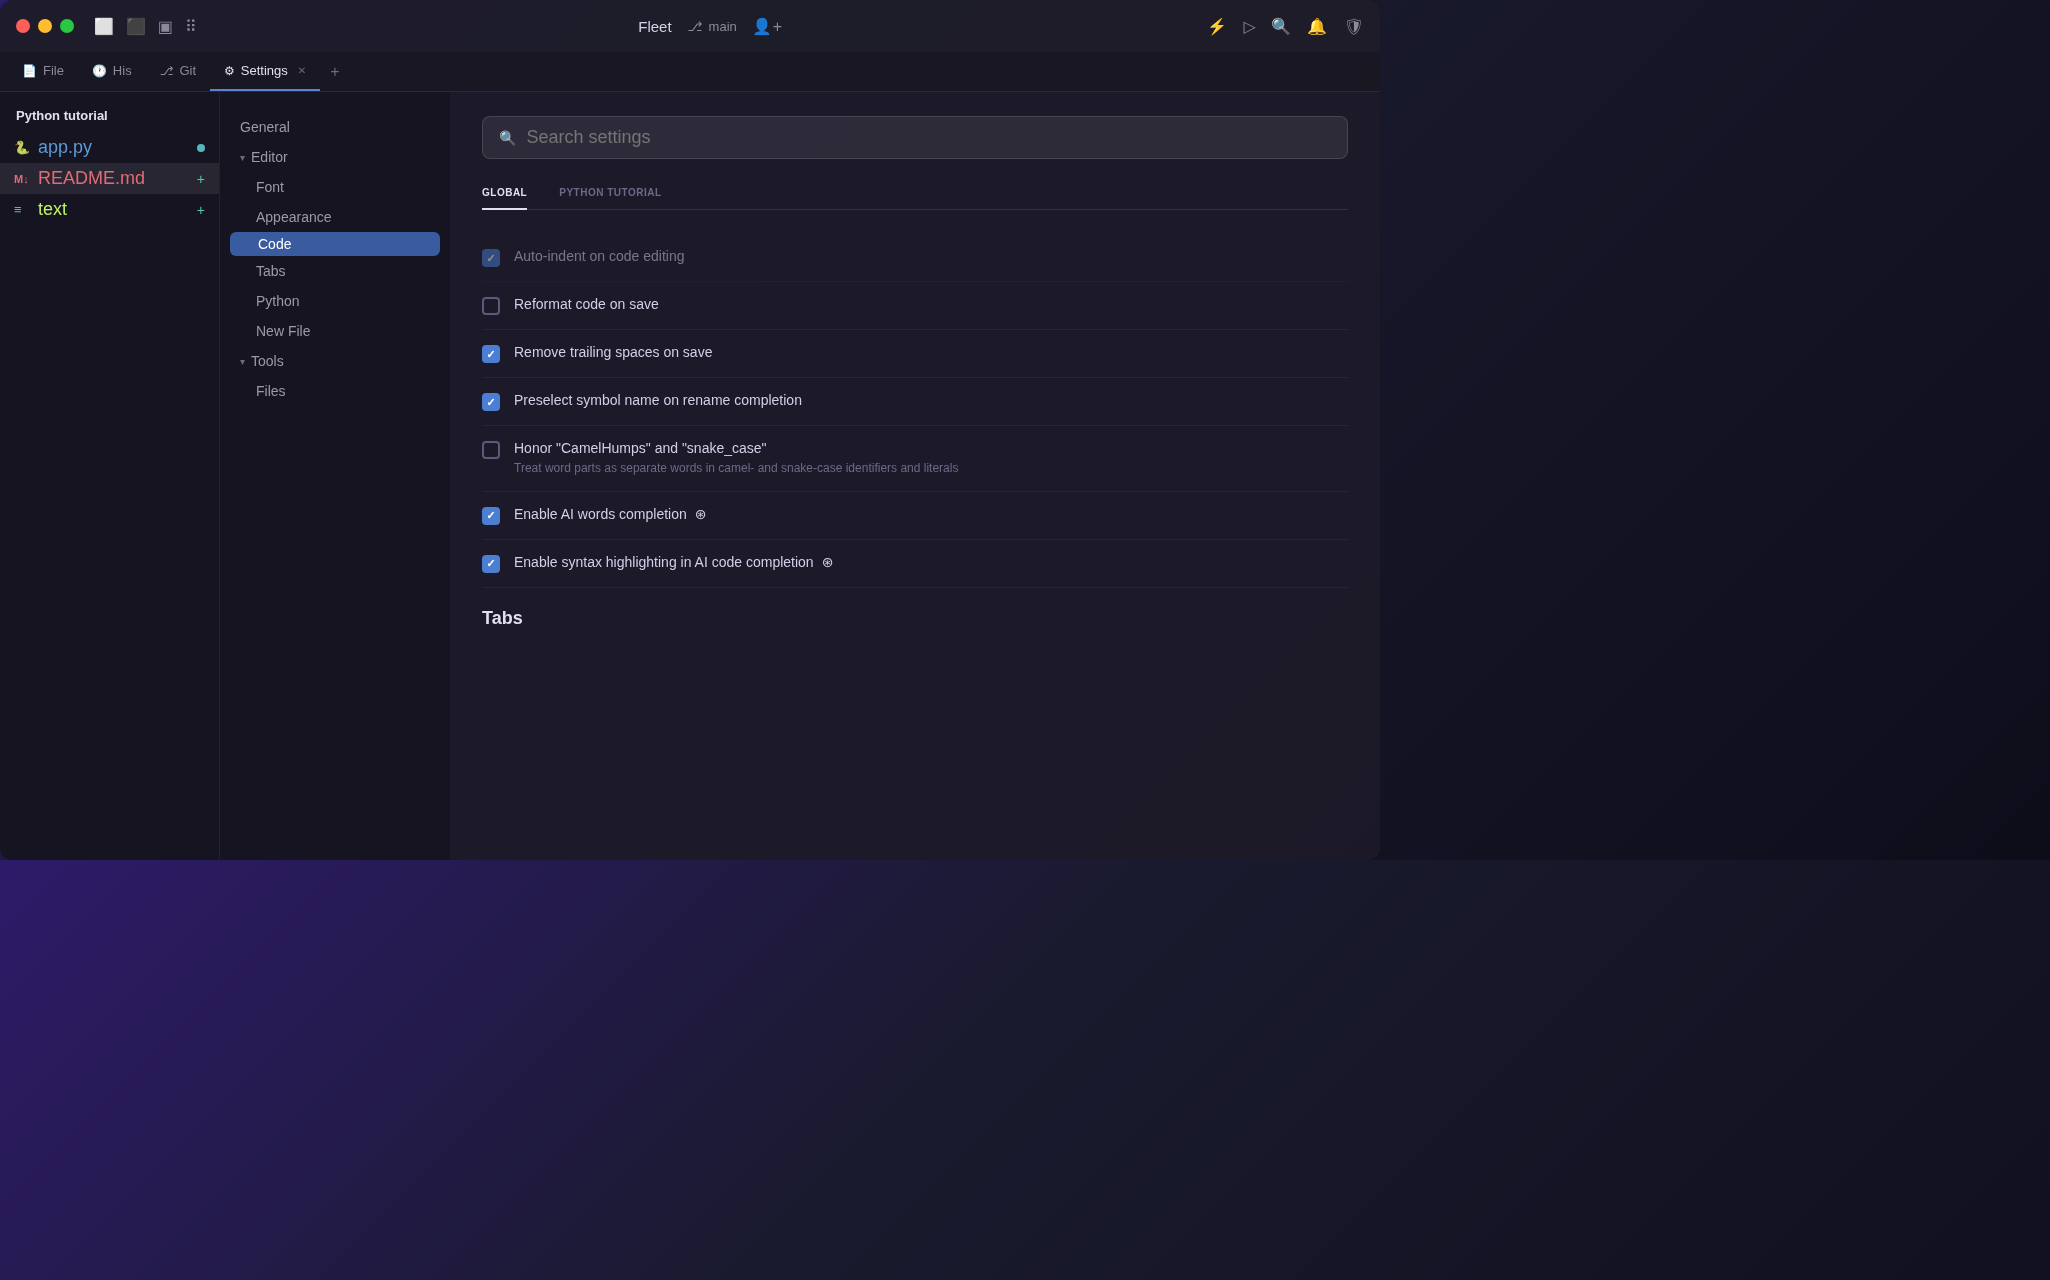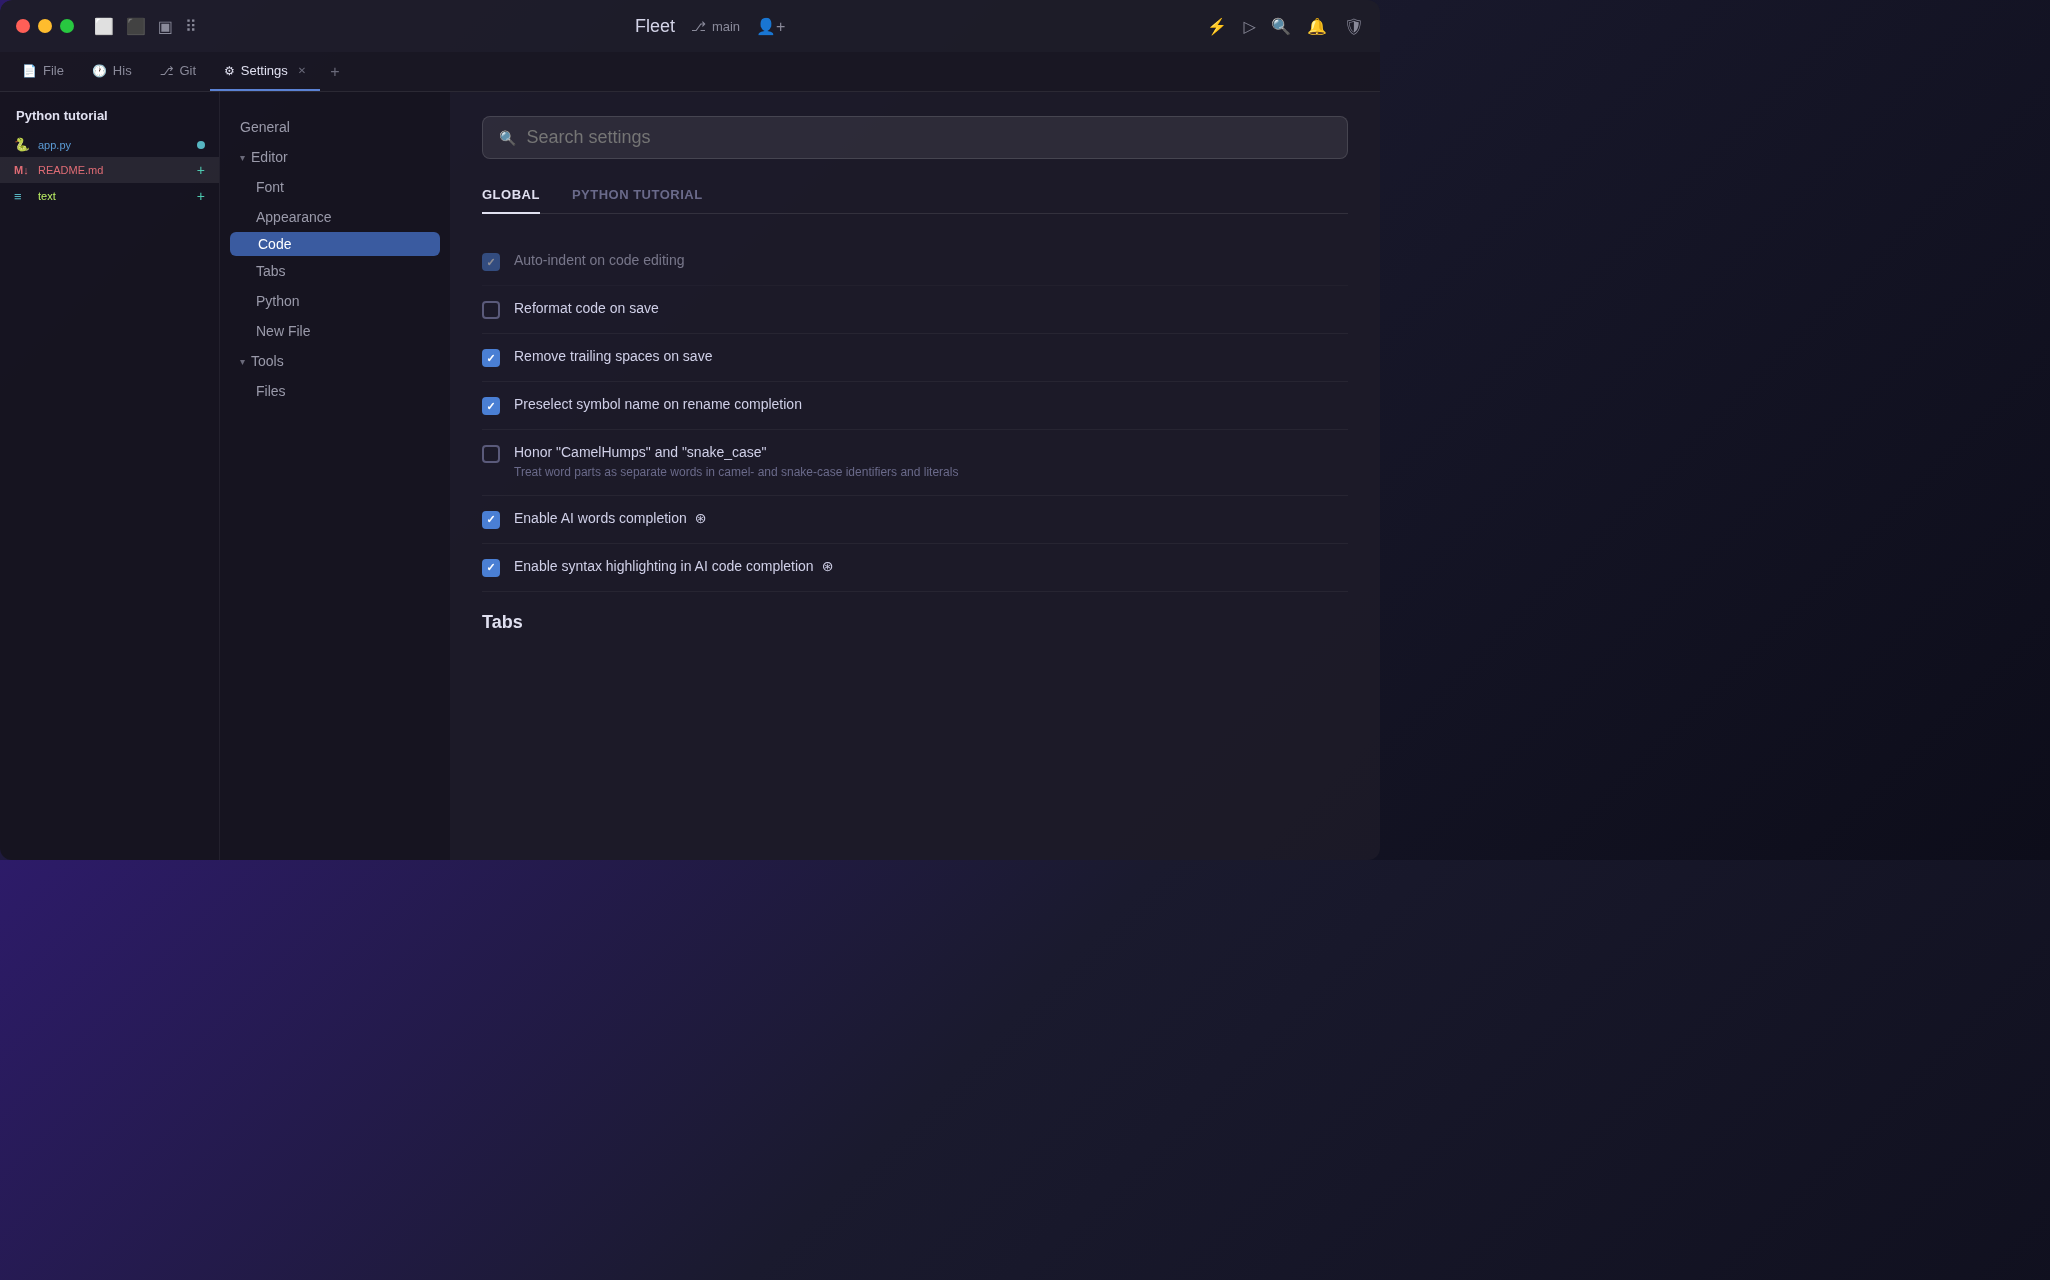--- a/index.html
+++ b/index.html
@@ -48,21 +48,21 @@
     }
     .titlebar-center {
       display: flex;
       align-items: center;
       gap: 16px;
       flex: 1;
       justify-content: center;
     }
     .app-name {
       color: #d4d4e8;
-      font-size: 18px;
+      font-size: 15px;
       font-weight: 500;
     }
     .branch-info {
       display: flex;
       align-items: center;
       gap: 6px;
       color: #8a8a9a;
       font-size: 13px;
     }
     .titlebar-actions {
@@ -143,21 +143,21 @@
       display: flex;
       align-items: center;
       padding: 5px 14px;
       cursor: pointer;
       gap: 8px;
     }
     .file-item.selected { background: rgba(255,255,255,0.08); }
     .file-icon { font-size: 13px; width: 16px; }
     .file-name {
       flex: 1;
-      font-size: 11px;
+      font-size: 18px;
       color: #c0c0d8;
     }
     .file-name.python { color: #5b9bd5; }
     .file-name.markdown { color: #e06c75; }
     .file-name.text { color: #bef264; }
     .file-badge {
       font-size: 11px;
       width: 8px;
       height: 8px;
       border-radius: 50%;
@@ -231,21 +231,21 @@
       flex: 1;
     }
     .tabs-header {
       display: flex;
       gap: 32px;
       margin-bottom: 24px;
       border-bottom: 1px solid rgba(255,255,255,0.1);
     }
     .header-tab {
       padding-bottom: 10px;
-      font-size: 13px;
+      font-size: 10px;
       font-weight: 600;
       color: #6a6a8a;
       cursor: pointer;
       letter-spacing: 0.5px;
       border-bottom: 2px solid transparent;
       margin-bottom: -1px;
     }
     .header-tab.active {
       color: #e0e0f0;
       border-bottom: 2px solid #e0e0f0;

